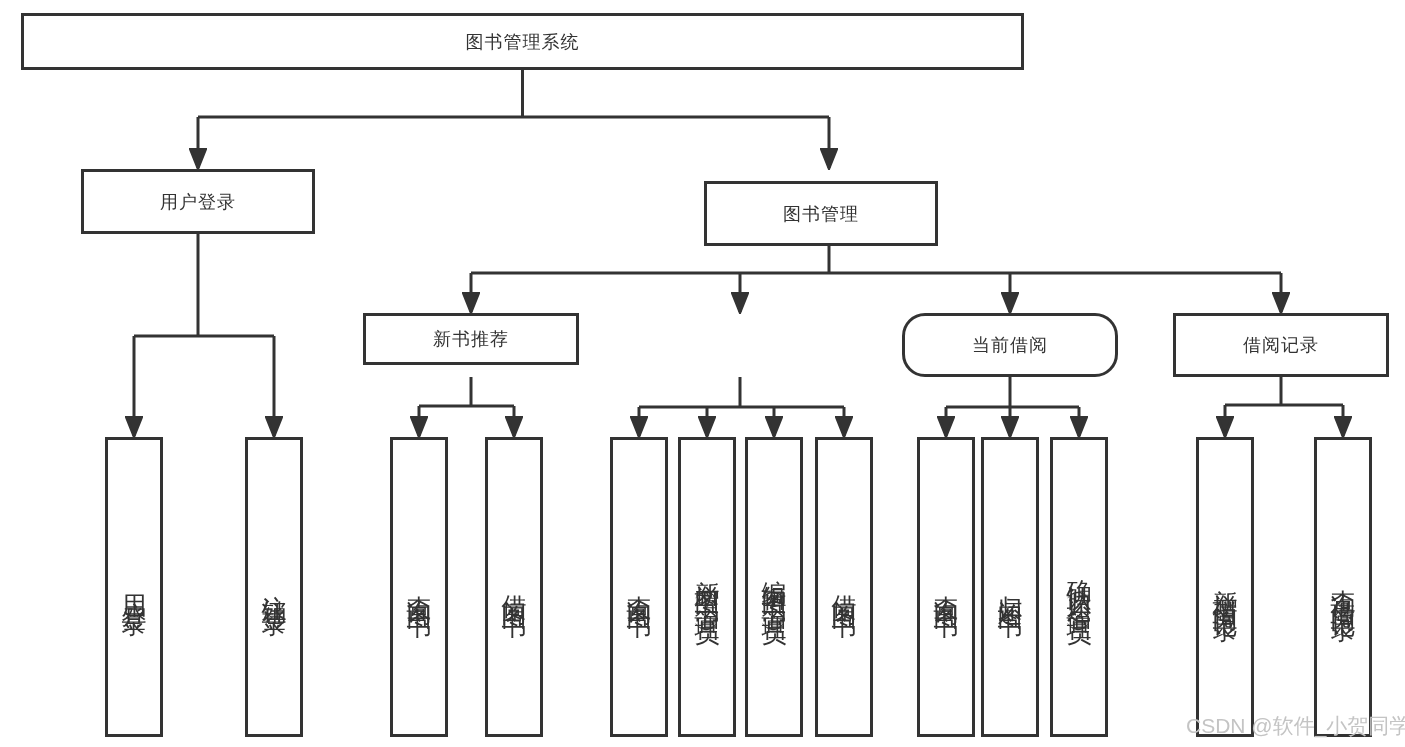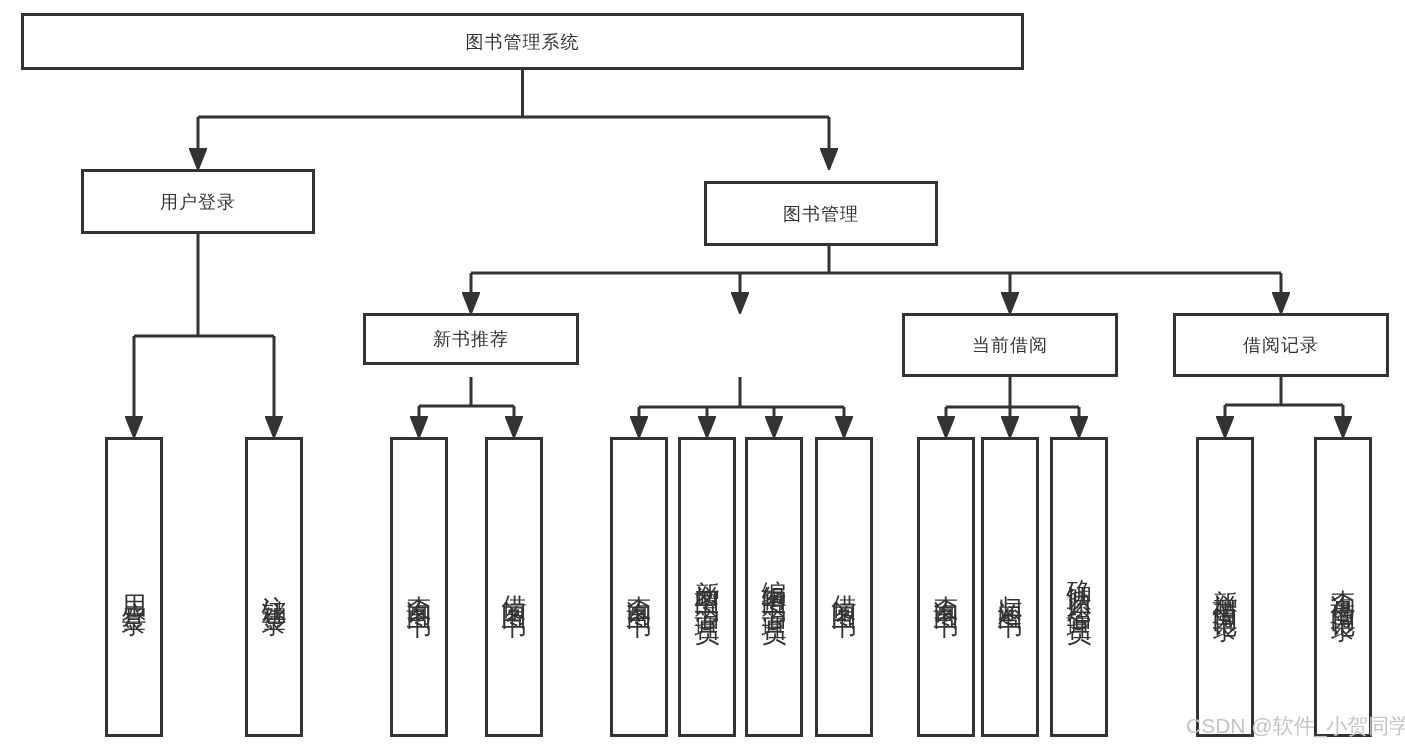--- a/index.html
+++ b/index.html
@@ -41,21 +41,21 @@
     letter-spacing: 6px;
     line-height: 1;
     white-space: nowrap;
   }
   
   #b-root    { left: 21px;  top: 13px;  width: 1003px; height: 57px; }
   #b-login   { left: 81px;  top: 169px; width: 234px;  height: 65px; }
   #b-mgmt    { left: 704px; top: 169px; width: 234px;  height: 65px; margin-top: 12px; }
   #b-newbook { left: 363px; top: 313px; width: 216px;  height: 52px; }
   #b-borrow  { left: 632px; top: 313px; width: 216px;  height: 64px; }
-  #b-current { left: 902px; top: 313px; width: 216px;  height: 64px; }
+  #b-current { left: 902px; top: 313px; width: 216px;  height: 64px; border-radius: 23px; }
   #b-records { left: 1173px;top: 313px; width: 216px;  height: 64px; text-align: right; }
   
   #l-userlogin { left: 105px; }
   #l-logout    { left: 245px; }
   #l-nb1 { left: 390px; }
   #l-nb2 { left: 485px; }
   #l-bb1 { left: 610px; }
   #l-bb2 { left: 678px; }
   #l-bb3 { left: 745px; }
   #l-bb4 { left: 815px; }

